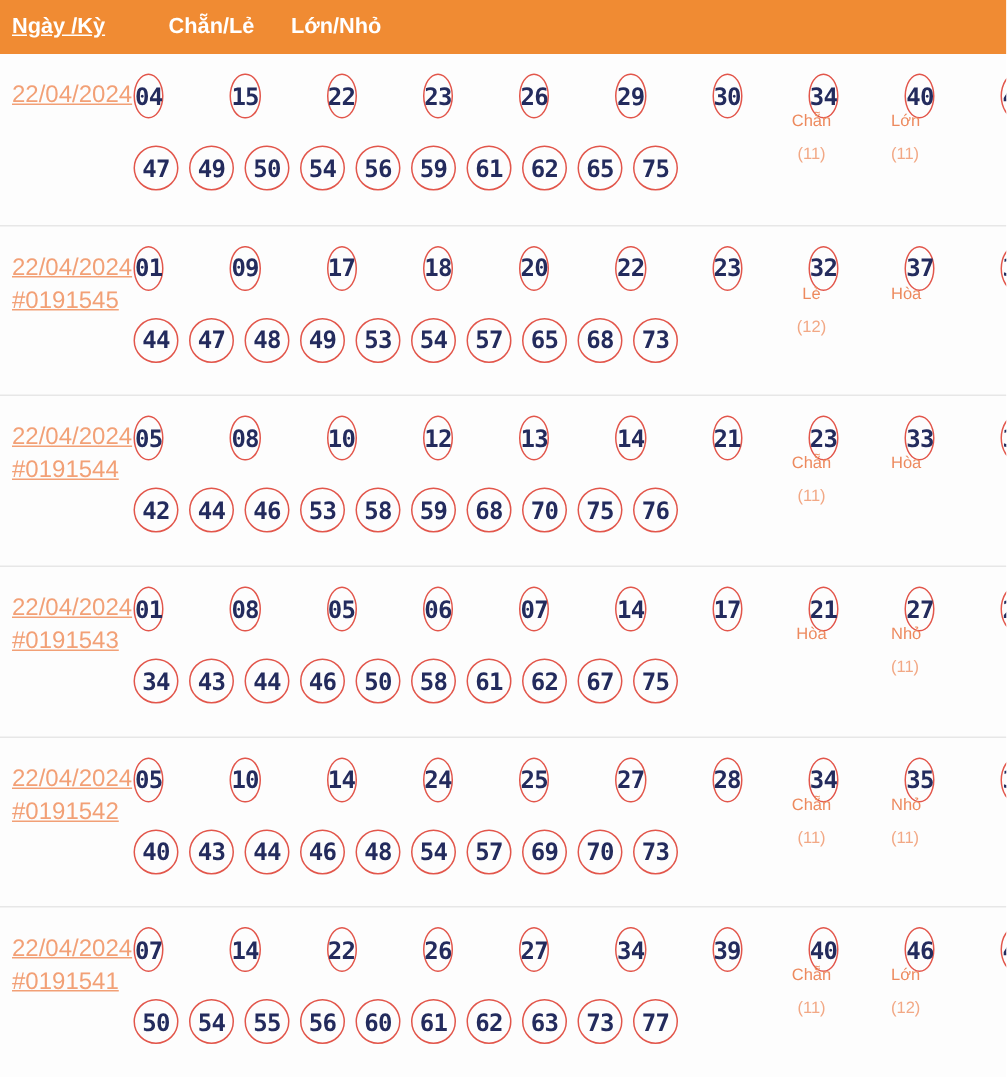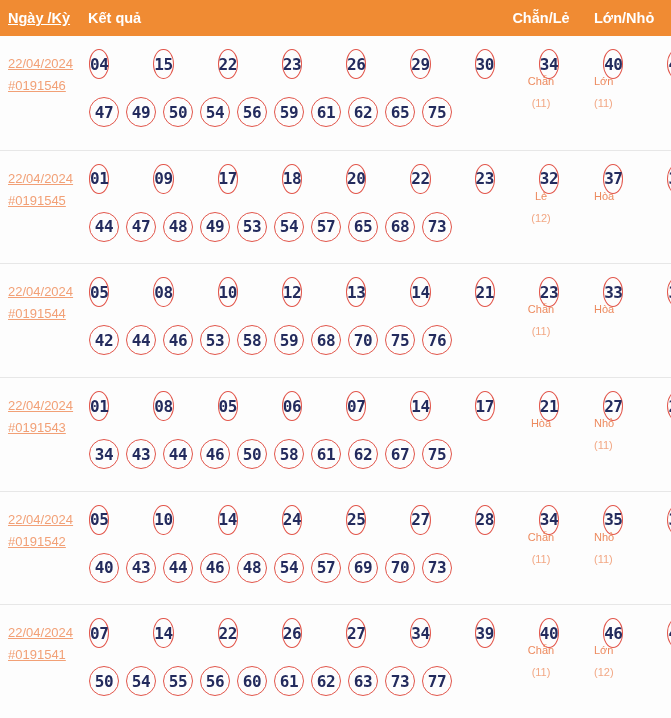--- a/index.html
+++ b/index.html
@@ -23,21 +23,21 @@
     height:36px;background:var(--header-bg);color:var(--header-text);
     display:flex;align-items:center;font-weight:bold;font-size:14.5px;
   }
   .col-date{width:88px;padding-left:8px;flex:none;text-decoration:underline;}
   .col-nums{width:400px;flex:none;}
   .col-oddeven{width:106px;flex:none;text-align:center;}
   .col-bigsmall{width:69px;flex:none;text-align:left;}
   .rows .row{display:flex;height:113.7px;}
   .rows .row + .row{border-top:1px solid var(--divider);}
   .row .col-date{
-    padding-top:17px;color:var(--date-text);font-size:13px;line-height:22px;
+    padding-top:17px;color:var(--date-text);font-size:16px;line-height:22px;
   }
   .num-line{display:flex;gap:7px;padding-left:1px;}
   .num-line.line1{margin-top:13px;gap:44px;}
   .num-line.line2{margin-top:18px;}
   .ball{
     width:30px;height:30px;border:1.5px solid var(--ball-border);
     border-radius:50%;display:flex;align-items:center;justify-content:center;
     font-family:"DejaVu Sans Mono",monospace;font-weight:bold;
     font-size:16px;color:var(--ball-text);background:transparent;
     letter-spacing:-0.5px;
@@ -45,29 +45,27 @@
   .row .col-oddeven,.row .col-bigsmall{padding-top:34px;font-size:11px;line-height:22px;}
   .status-label{color:var(--status-label);}
   .status-count{color:var(--status-count);}
 </style>
 </head>
 <body>
 
 <div class="app">
   <div class="header">
     <div class="col-date">Ngày /Kỳ</div>
-    <div class="col-nums">Kết quả</div>
     <div class="col-oddeven">Chẵn/Lẻ</div>
     <div class="col-bigsmall">Lớn/Nhỏ</div>
   </div>
   <div class="rows" id="rows">
   <div class="row">
     <div class="col-date">
       <div>22/04/2024</div>
-      <div>#0191546</div>
     </div>
     <div class="col-nums">
       <div class="num-line line1">
             <span class="ball">04</span>
             <span class="ball">15</span>
             <span class="ball">22</span>
             <span class="ball">23</span>
             <span class="ball">26</span>
             <span class="ball">29</span>
             <span class="ball">30</span>

